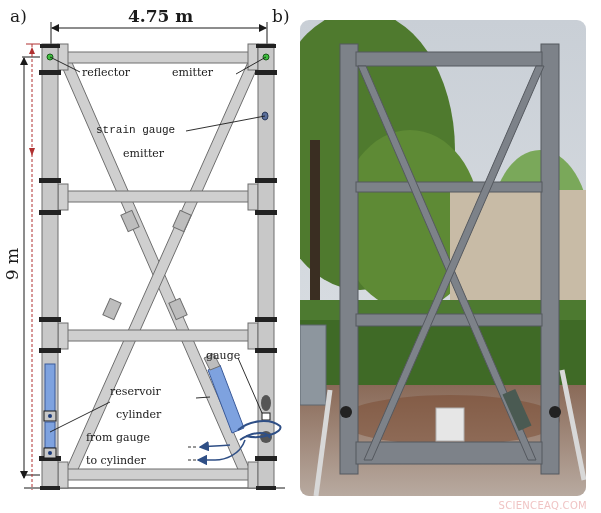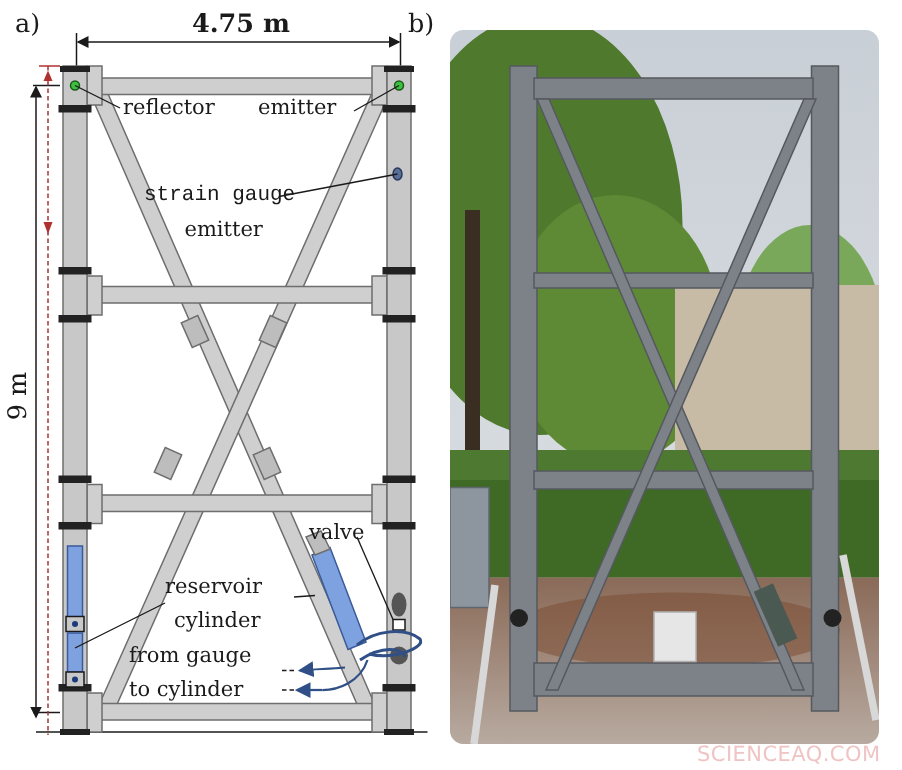--- a/index.html
+++ b/index.html
@@ -1,22 +1,22 @@
 <!DOCTYPE html>
 <html><head>
   <meta charset="utf-8">
   <style>
     html, body { margin:0; padding:0; background:#ffffff; }
     body { width:601px; height:513px; position:relative; overflow:hidden; font-family:"DejaVu Serif", serif; }
     .panel-label { position:absolute; font-size:17px; color:#1a1a1a; }
     .dim-text { position:absolute; font-size:17px; color:#1a1a1a; }
-    .annot { position:absolute; font-size:14px; color:#1a1a1a; line-height:19px; white-space:nowrap; }
+    .annot { position:absolute; font-size:11px; color:#1a1a1a; line-height:19px; white-space:nowrap; }
     #diagram-svg { position:absolute; left:0; top:0; }
     #photo { position:absolute; left:300px; top:20px; width:286px; height:476px; border-radius:9px; overflow:hidden; }
-    .watermark { position:absolute; right:14px; bottom:2px; font-family:"DejaVu Sans", sans-serif; font-size:14px; color:#f0c4c4; letter-spacing:0.3px; }
+    .watermark { position:absolute; right:14px; bottom:2px; font-family:"DejaVu Sans", sans-serif; font-size:10px; color:#f0c4c4; letter-spacing:0.3px; }
   </style>
 </head>
 <body>
 
 <svg id="diagram-svg" width="300" height="513" viewBox="0 0 300 513">
   <defs>
     <marker id="arrBlk" markerWidth="8" markerHeight="8" refX="7" refY="4" orient="auto">
         <path d="M0,0 L8,4 L0,8 z" fill="#1a1a1a"></path>
       </marker>
     <marker id="arrBlkS" markerWidth="8" markerHeight="8" refX="1" refY="4" orient="auto">
@@ -142,21 +142,21 @@
 
 <span class="panel-label" style="left:10px; top:6px;">a)</span>
 <span class="panel-label" style="left:272px; top:6px;">b)</span>
 <span class="dim-text" style="left:128px; top:6px;font-weight:bold;">4.75 m</span>
 <span class="dim-text" style="left:-4px; top:254px; transform:rotate(-90deg); transform-origin:center;">9 m</span>
 
 <span class="annot" style="left:82px; top:63px;">reflector</span>
 <span class="annot" style="left:172px; top:63px;">emitter</span>
 <span class="annot" style="left:96px; top:121px;font-family:Liberation Mono, monospace;">strain gauge</span>
 <span class="annot" style="left:123px; top:144px;">emitter</span>
-<span class="annot" style="left:206px; top:346px;">valve</span>
+<span class="annot" style="left:206px; top:346px;">gauge</span>
 <span class="annot" style="left:110px; top:382px;">reservoir</span>
 <span class="annot" style="left:116px; top:405px;text-align:right;">cylinder</span>
 <span class="annot" style="left:86px; top:428px;">from gauge</span>
 <span class="annot" style="left:86px; top:451px;">to cylinder</span>
 
 <div id="photo">
   <svg width="286" height="476" viewBox="0 0 286 476">
     <defs>
       <linearGradient id="sky" x1="0" y1="0" x2="0" y2="1">
         <stop offset="0" stop-color="#c9cfd6"></stop>

